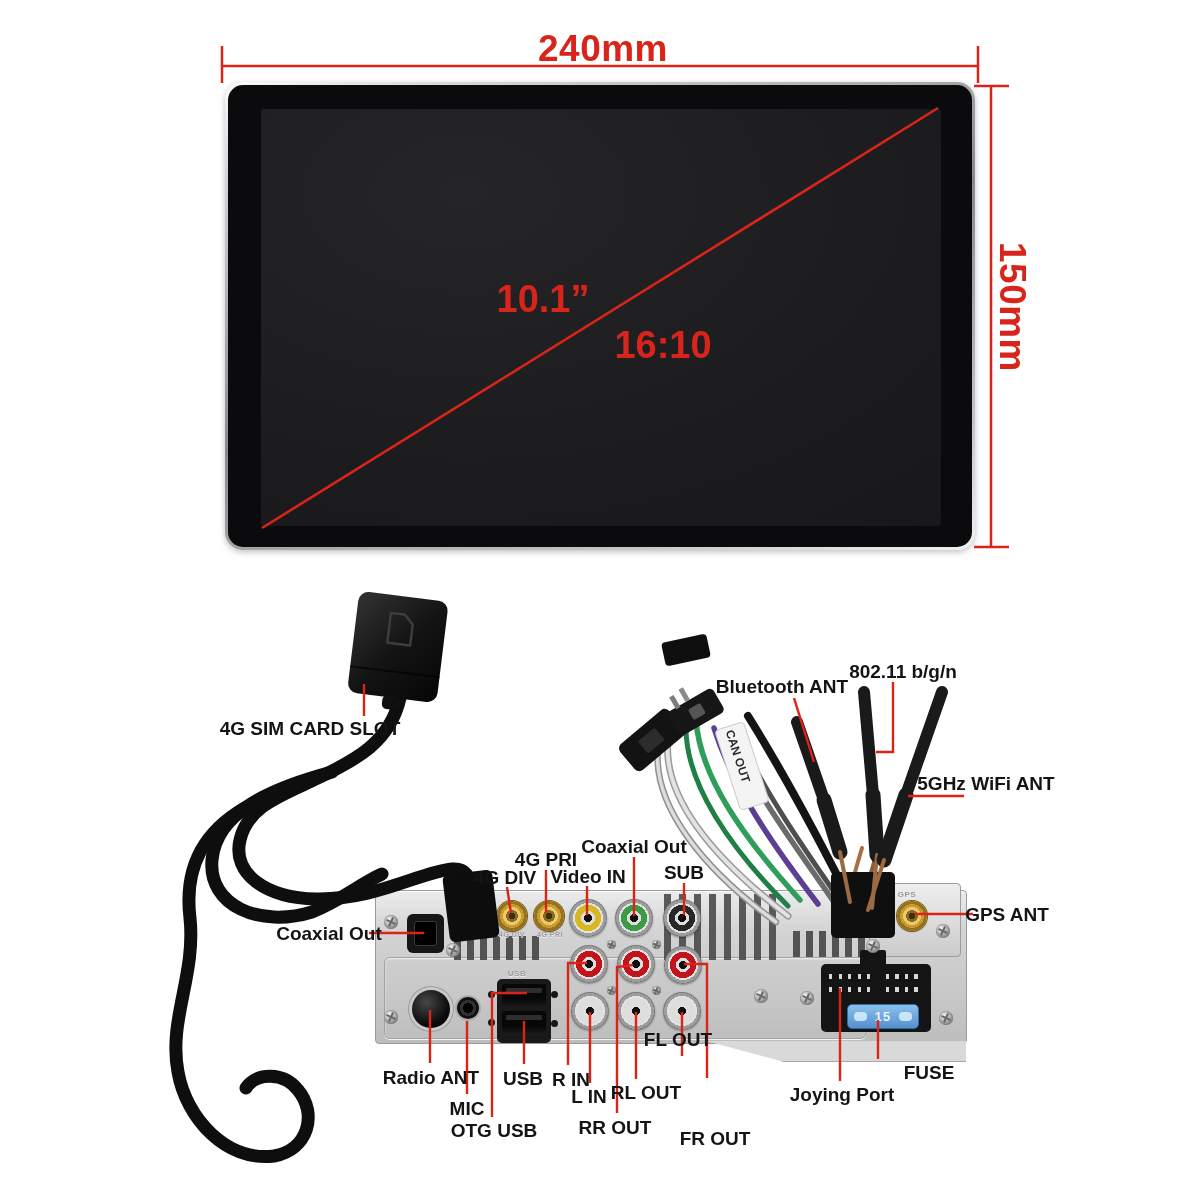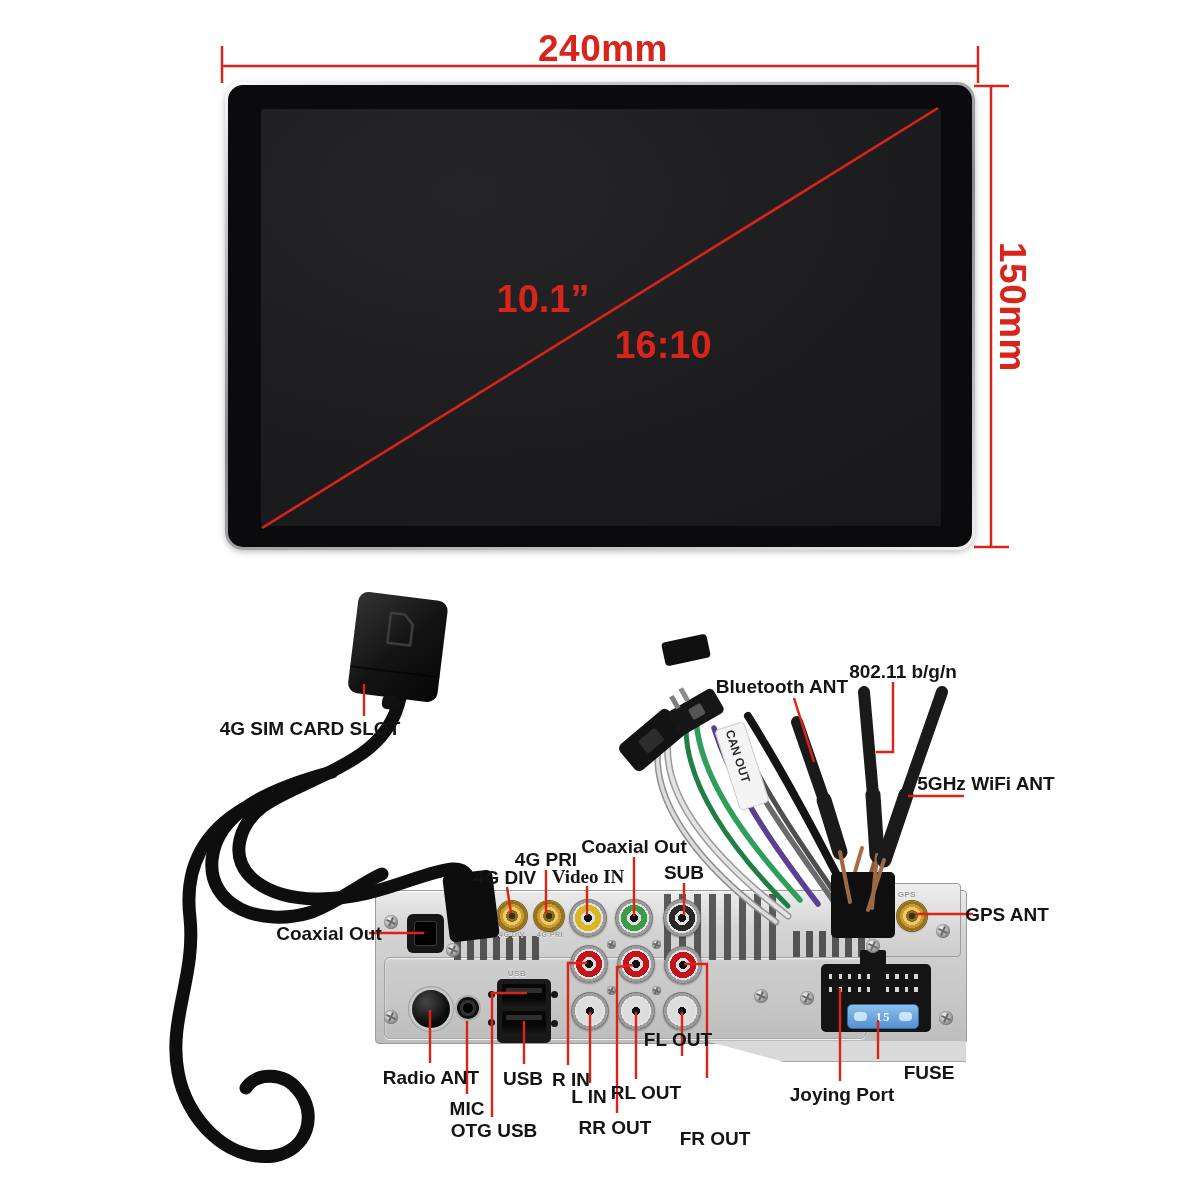--- a/index.html
+++ b/index.html
@@ -53,21 +53,21 @@
       background:radial-gradient(circle,#101010 0 4px,#dedede 4px 7px,var(--c) 7px 13px,#e2e2e2 13px 15px,#9c9c9c 15px 18px,#787878 18px 19px);
       box-shadow:0 1px 2px rgba(0,0,0,.35);}
   .rca-yellow{--c:#d8b71f}.rca-green{--c:#3d9a45}.rca-black{--c:#282828}.rca-red{--c:#c2151b}.rca-white{--c:#dddddd}
   .joying{position:absolute;left:445px;top:73px;width:110px;height:68px;border-radius:5px;background:#141414;}
   .joying-tab{position:absolute;left:484px;top:59px;width:26px;height:16px;background:#141414;border-radius:2px;}
   .pin-row{position:absolute;left:8px;width:94px;height:5px;
       background:repeating-linear-gradient(90deg,#d6d6d6 0 3px,rgba(0,0,0,0) 3px 9.5px);}
   .pin-gap{position:absolute;left:55px;top:6px;width:8px;height:26px;background:#141414;}
   .fuse{position:absolute;left:471px;top:113px;width:70px;height:23px;border-radius:5px;
       background:linear-gradient(180deg,#8cc0ec,#5590cf);border:1px solid #2e6aa8;
-      display:flex;align-items:center;justify-content:center;font-family:Liberation Serif, serif;}
+      display:flex;align-items:center;justify-content:center;}
   .fuse-clip{position:absolute;top:7px;width:13px;height:9px;border-radius:4px;background:rgba(224,242,255,.8);}
   .fuse-val{font-size:13px;font-weight:bold;color:#eef6ff;letter-spacing:1px;}
   .screw{position:absolute;width:14px;height:14px;border-radius:50%;
       background:radial-gradient(circle at 35% 30%,#f4f4f4,#b3b3b3 45%,#7c7c7c 85%);box-shadow:inset 0 0 2px #555;}
   .screw::before,.screw::after{content:"";position:absolute;left:2px;top:6px;width:10px;height:2px;background:#696969;}
   .screw::before{transform:rotate(25deg);}.screw::after{transform:rotate(115deg);}
   .screw-sm{width:9px;height:9px;}
   .screw-sm::before,.screw-sm::after{left:1px;top:3.5px;width:7px;height:1.5px;}
   .emboss{position:absolute;font-size:8px;font-weight:bold;color:#9b9b9b;text-shadow:0 1px 0 #efefef;
       transform:translate(-50%,-50%);letter-spacing:.5px;}
@@ -282,17 +282,17 @@
   <span class="lbl" style="left:571px;top:1079px;">R IN</span>
   <span class="lbl" style="left:589px;top:1096px;">L IN</span>
   <span class="lbl" style="left:646px;top:1092px;">RL OUT</span>
   <span class="lbl" style="left:615px;top:1127px;">RR OUT</span>
   <span class="lbl" style="left:678px;top:1039px;text-align:right;">FL OUT</span>
   <span class="lbl" style="left:715px;top:1091px;margin-top:47px;">FR OUT</span>
   <span class="lbl" style="left:842px;top:1094px;">Joying Port</span>
   <span class="lbl" style="left:881px;top:1072px;margin-left:48px;">FUSE</span>
   <span class="lbl" style="left:634px;top:846px;">Coaxial Out</span>
   <span class="lbl" style="left:684px;top:872px;">SUB</span>
-  <span class="lbl" style="left:588px;top:876px;font-family:Liberation Serif, serif;">Video IN</span>
+  <span class="lbl" style="left:588px;top:876px;">Video IN</span>
   <span class="lbl" style="left:546px;top:859px;">4G PRI</span>
   <span class="lbl" style="left:505px;top:877px;">4G DIV</span>
 
 </div>
 
 </body></html>

